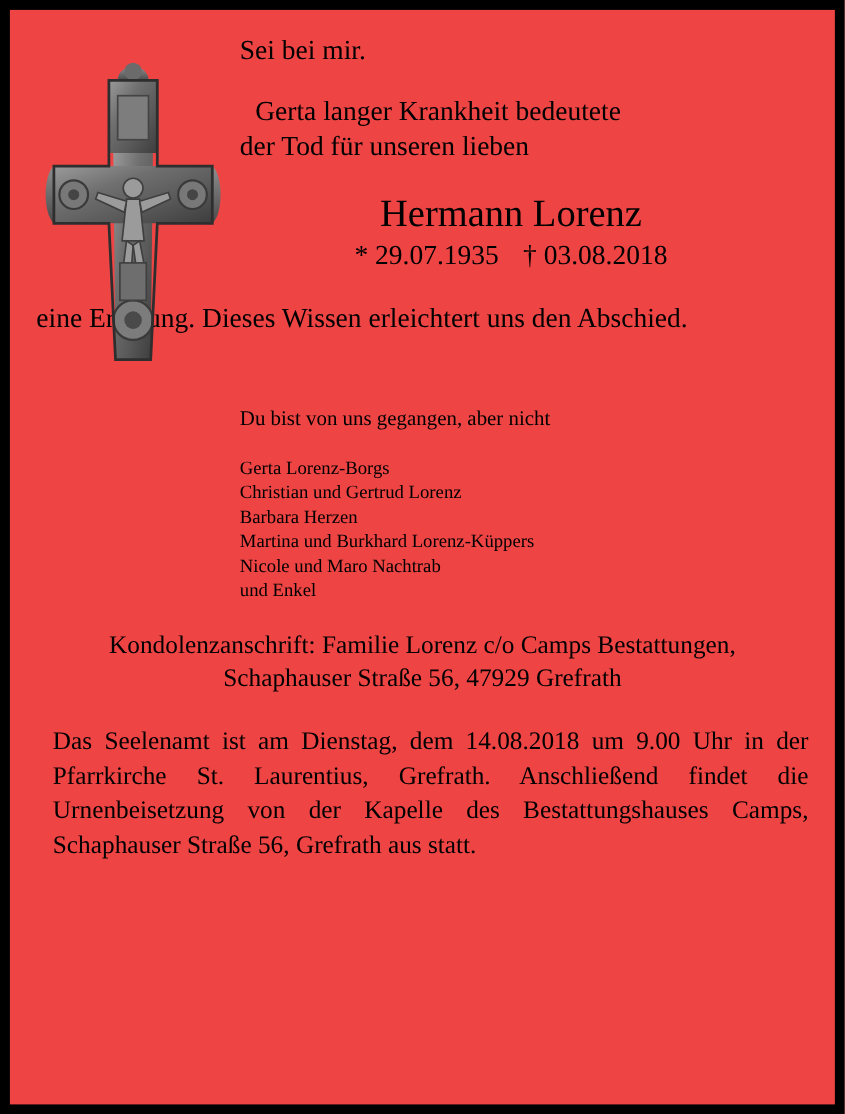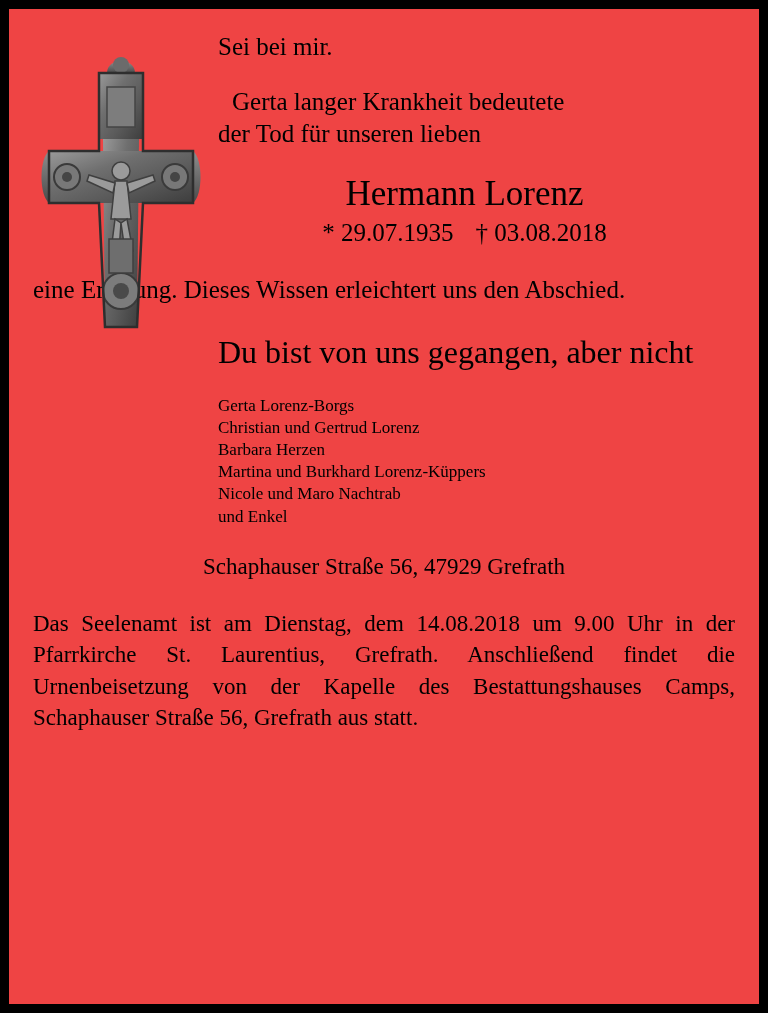--- a/index.html
+++ b/index.html
@@ -80,21 +80,21 @@
   .justified {
     font-size: 25px;
     line-height: 1.32;
     text-align: justify;
     text-align-last: left;
     padding-top: 26px;
   }
   .verse {
     padding-top: 26px;
   }
-  .verse .line { font-size: 32px; line-height: 1.30; }
+  .verse .line { font-size: 19px; line-height: 1.30; margin-top: 37px; }
 
   .family {
     padding-top: 22px;
   }
   .family .line {
     font-size: 17px;
     line-height: 1.30;
   }
 
   .condolence {
@@ -103,20 +103,21 @@
     line-height: 1.32;
     text-align: center;
   }
 
   .service {
     padding-top: 26px;
     font-size: 23px;
     line-height: 1.36;
     text-align: justify;
     text-align-last: left;
+    margin-left: 15px;
   }
 </style>
 </head>
 <body>
 
 <div class="obituary">
   <div class="inner">
 
     <div class="cross-wrap">
       <svg width="170" height="290" viewBox="0 0 170 290" aria-hidden="true">
@@ -193,19 +194,20 @@
     <div class="block indent-left family">
       <div class="line">Gerta Lorenz-Borgs</div>
       <div class="line">Christian und Gertrud Lorenz</div>
       <div class="line">Barbara Herzen</div>
       <div class="line">Martina und Burkhard Lorenz-Küppers</div>
       <div class="line">Nicole und Maro Nachtrab</div>
       <div class="line">und Enkel</div>
     </div>
 
     <div class="block condolence">
+      <div>Kondolenzanschrift: Familie Lorenz c/o Camps Bestattungen,</div>
       <div>Schaphauser Straße 56, 47929 Grefrath</div>
     </div>
 
     <div class="block service">Das Seelenamt ist am Dienstag, dem 14.08.2018 um 9.00 Uhr in der Pfarrkirche St. Laurentius, Grefrath. Anschließend findet die Urnenbeisetzung von der Kapelle des Bestattungshauses Camps, Schaphauser Straße 56, Grefrath aus statt.</div>
 
   </div>
 </div>
 
 </body></html>

